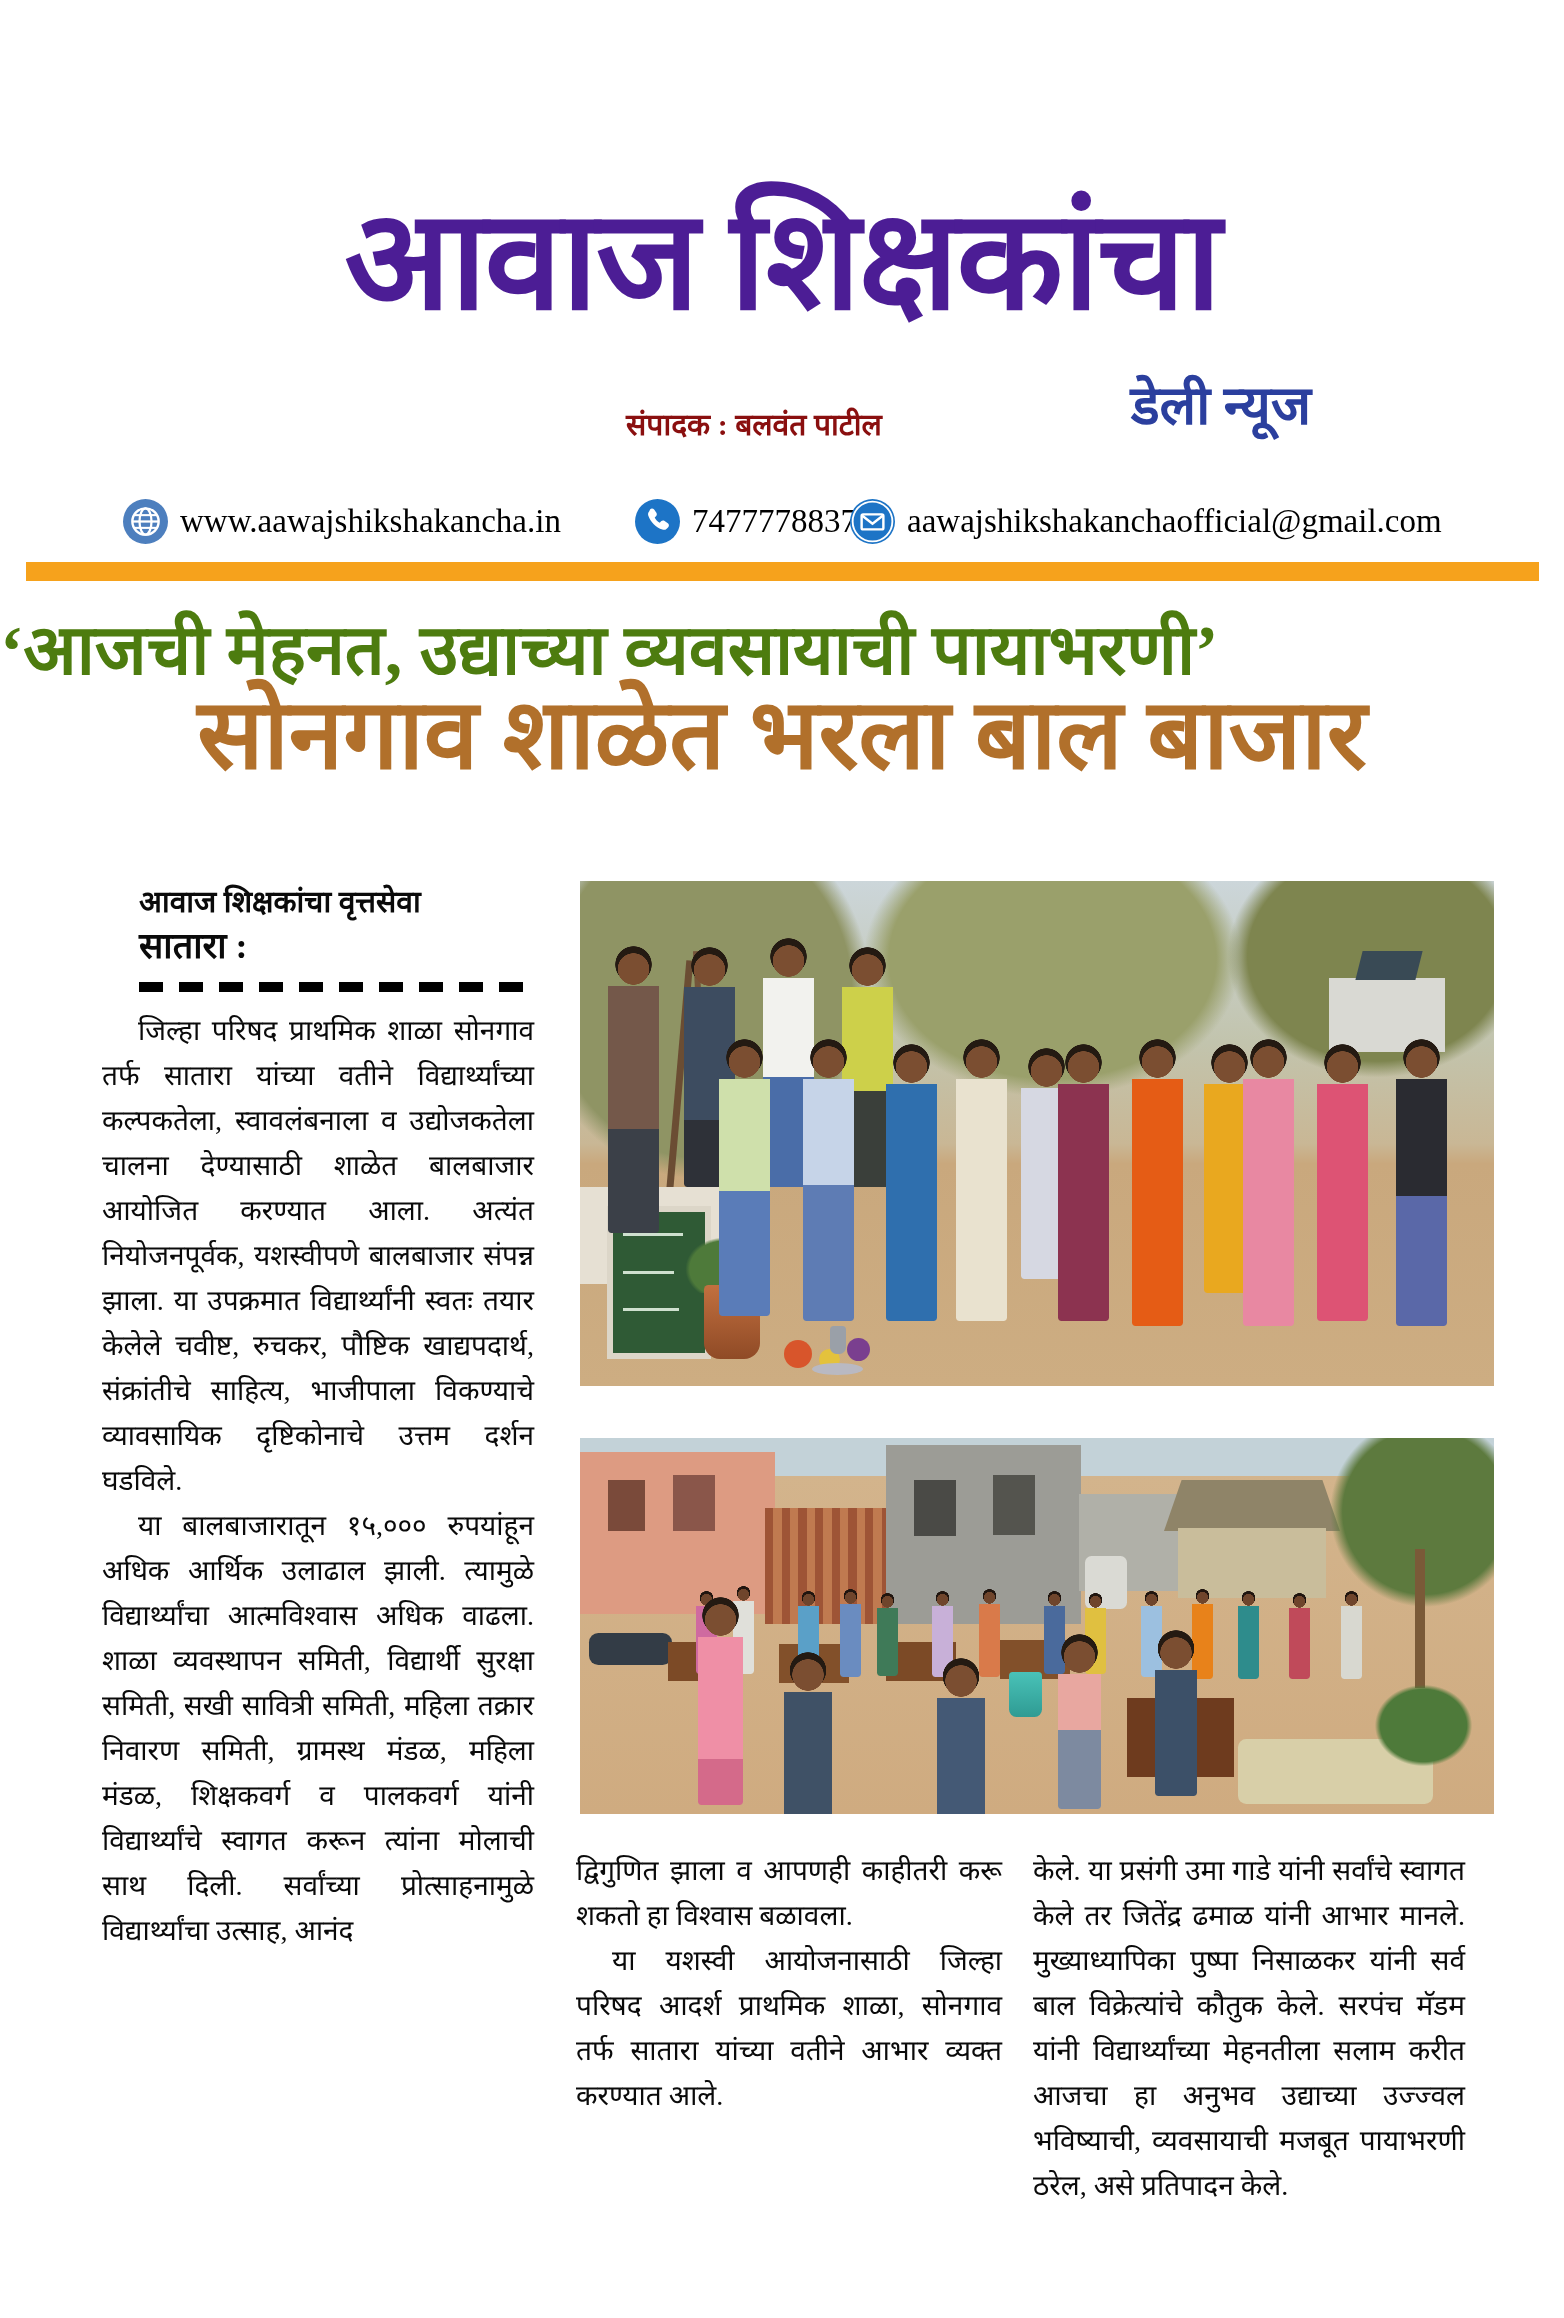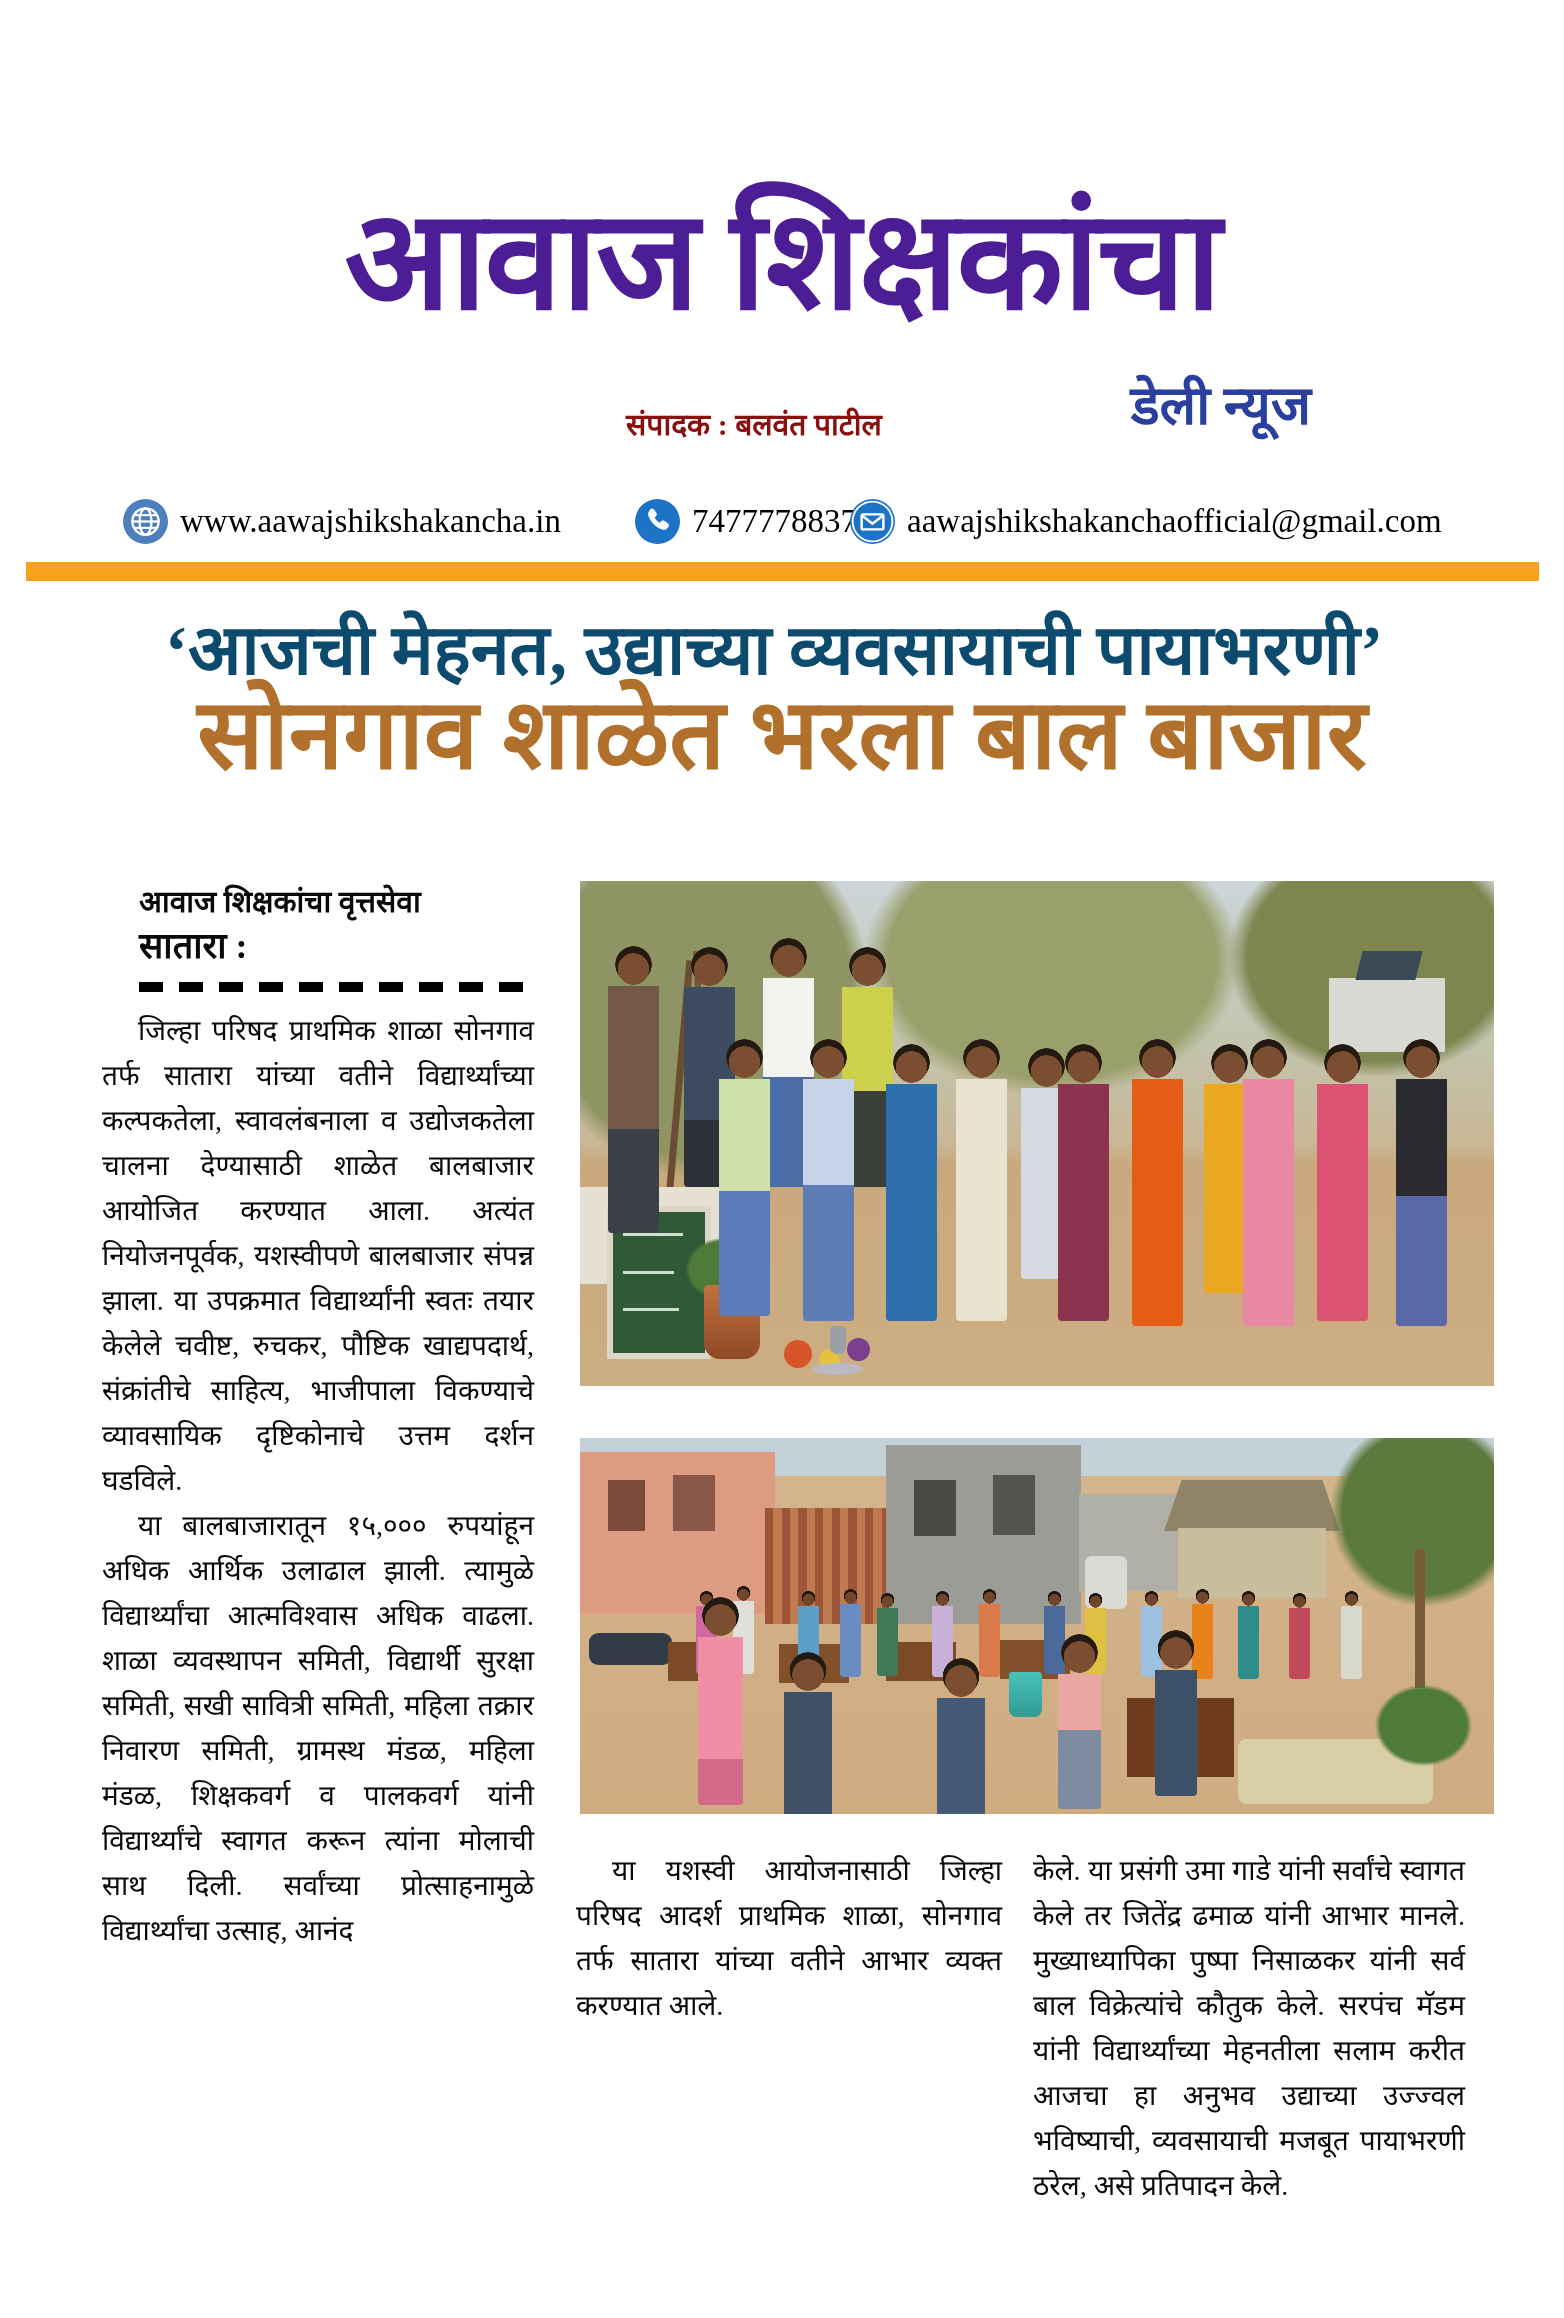--- a/index.html
+++ b/index.html
@@ -16,21 +16,21 @@
 
   
   .contact-item{top:499px;display:flex;align-items:center;gap:12px;font-size:33px;color:#000;}
   .contact-item svg{display:block;}
   .c-web{left:123px;text-align:center;}
   .c-phone{left:635px;}
   .c-mail{left:850px;}
   .accent-bar{left:25.5px;right:25.5px;top:562px;height:18.5px;background:#f6a21c;}
 
   
-  .kicker{left:0;right:16px;top:599px;text-align:center;font-size:70px;font-weight:700;color:#0c4a6e;}
+  .kicker{left:0;right:16px;top:599px;text-align:left;font-size:70px;font-weight:700;color:#4d7c0f;}
   .mainline{left:0;right:0;top:681px;text-align:center;font-size:98px;line-height:108px;font-weight:700;color:#b1702b;}
 
   
   .col{font-size:28px;line-height:45px;text-align:justify;color:#0a0a0a;}
   .col p{margin:0;}
   .col p.ind{text-indent:36px;}
   .col-left{left:102px;top:879px;width:432px;}
   .col-mid{left:576px;top:1848px;width:426px;}
   .col-right{left:1033px;top:1848px;width:432px;}
   .byline{font-weight:700;padding-left:37px;font-size:30px;}
@@ -192,20 +192,21 @@
     <div class="m" style="left:761px;top:153px;height:88px;--c1:#d8d8d0;"></div>
 
     <div class="fig" style="left:118px;bottom:9.3px;height:209px;width:45px;--c1:#ef8fa6;--split:78%;--c2:#d46a8a;"></div>
     <div class="fig" style="left:204px;bottom:-32px;height:195px;width:48px;--c1:#3f5166;"></div>
     <div class="fig" style="left:357px;bottom:-42px;height:199px;width:48px;--c1:#445975;"></div>
     <div class="fig" style="left:478px;bottom:4.6px;height:176px;width:43px;--c1:#e8a7a0;--split:55%;--c2:#7d8aa0;"></div>
     <div class="fig" style="left:575px;bottom:18.5px;height:167px;width:42px;--c1:#3c5068;"></div>
   </div>
 
   <div class="abs col col-mid">
+    <p>द्विगुणित झाला व आपणही काहीतरी करू शकतो हा विश्वास बळावला.</p>
     <p class="ind">या यशस्वी आयोजनासाठी जिल्हा परिषद आदर्श प्राथमिक शाळा, सोनगाव तर्फ सातारा यांच्या वतीने आभार व्यक्त करण्यात आले.</p>
   </div>
 
   <div class="abs col col-right">
     <p>केले. या प्रसंगी उमा गाडे यांनी सर्वांचे स्वागत केले तर जितेंद्र ढमाळ यांनी आभार मानले. मुख्याध्यापिका पुष्पा निसाळकर यांनी सर्व बाल विक्रेत्यांचे कौतुक केले. सरपंच मॅडम यांनी विद्यार्थ्यांच्या मेहनतीला सलाम करीत आजचा हा अनुभव उद्याच्या उज्ज्वल भविष्याची, व्यवसायाची मजबूत पायाभरणी ठरेल, असे प्रतिपादन केले.</p>
   </div>
 
 </div>
 
 

